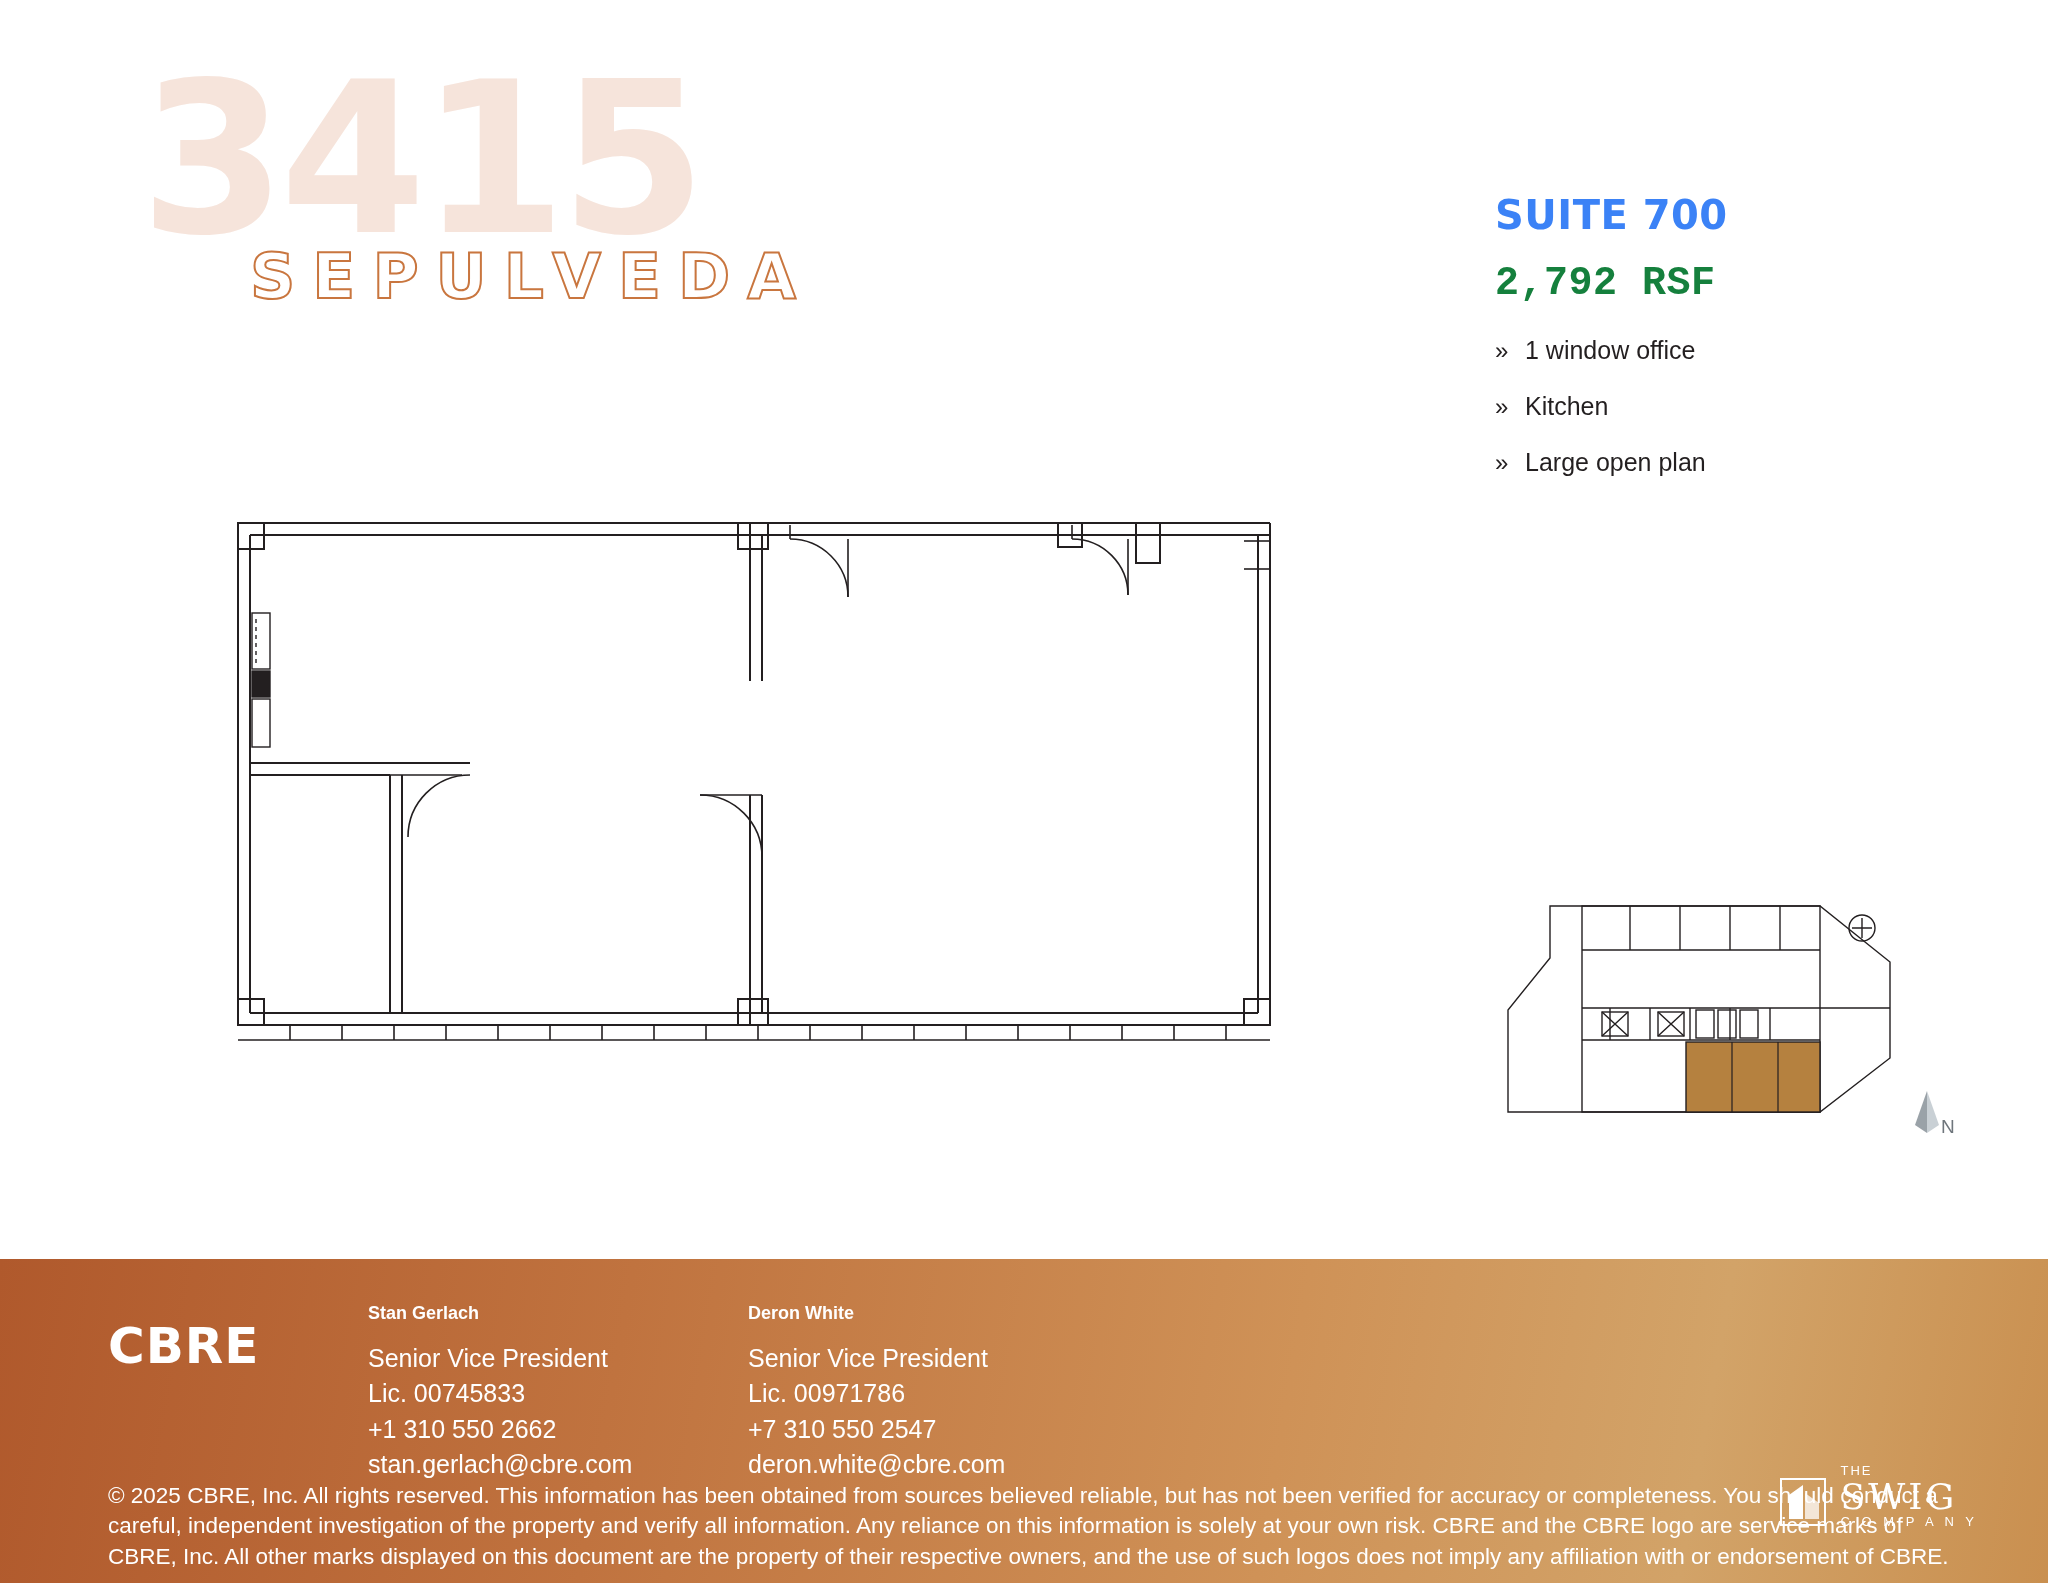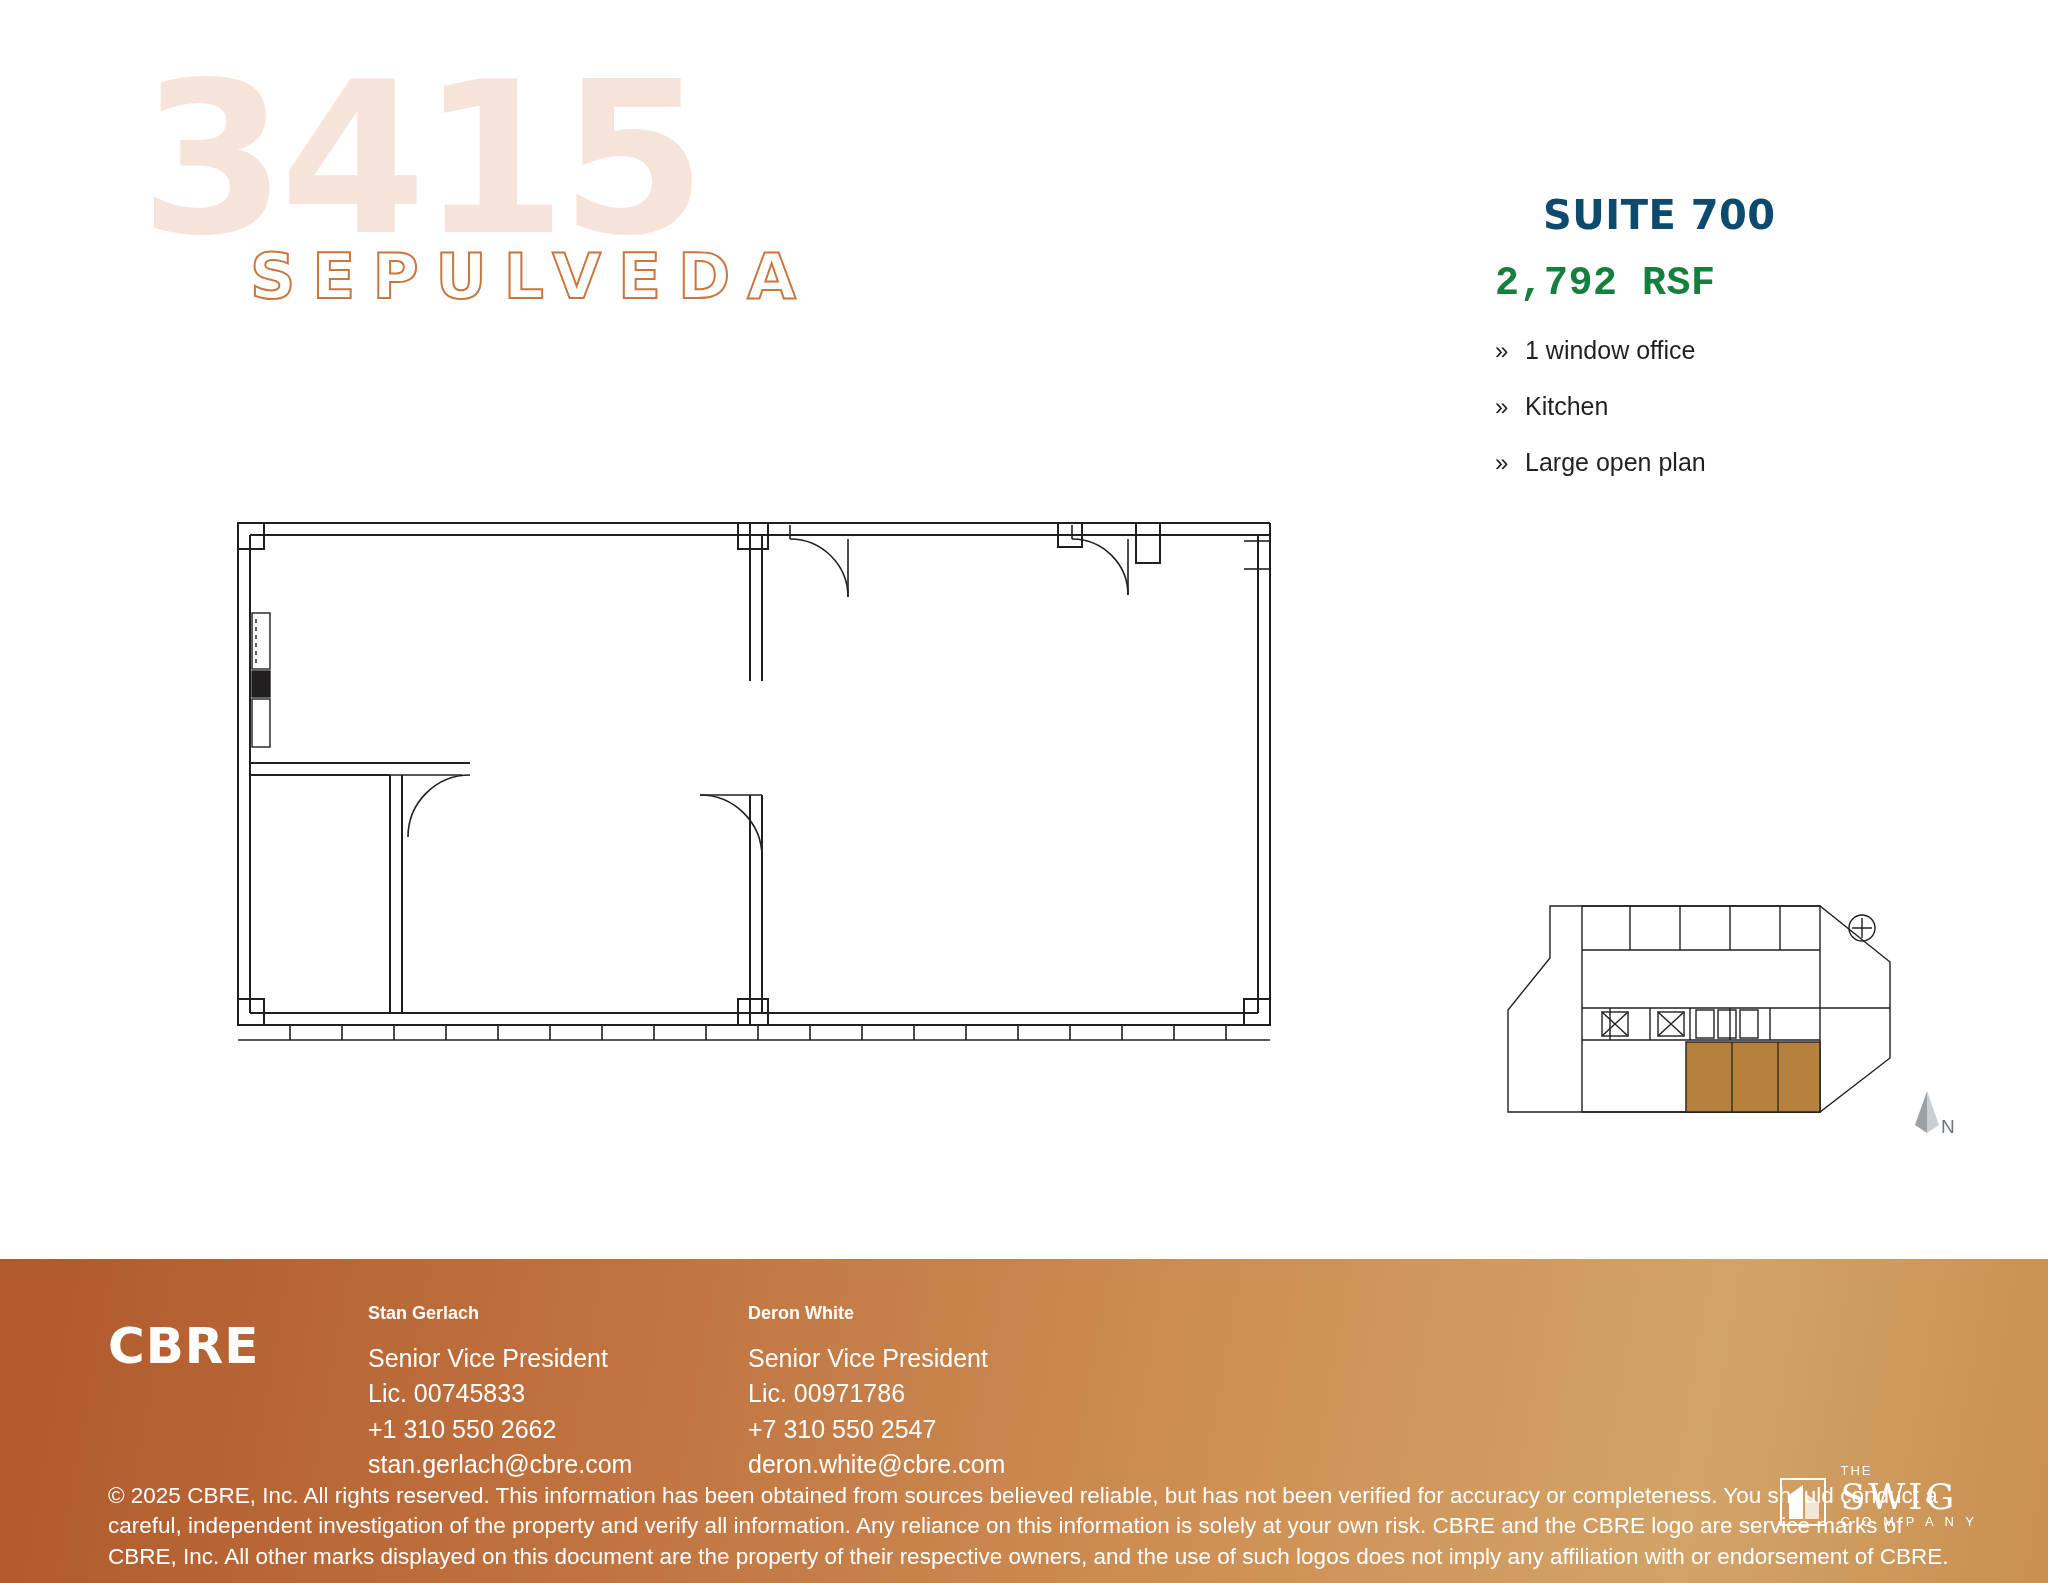--- a/index.html
+++ b/index.html
@@ -54,24 +54,23 @@
   .info-col {
     position: absolute;
     left: 1495px;
     top: 190px;
     width: 480px;
   }
   .suite-title {
     font-family: "DejaVu Sans", sans-serif;
     font-weight: bold;
     font-size: 40px;
-    color: #0c4a6e;
+    color: #3b82f6;
     letter-spacing: 0.5px;
     line-height: 1.25;
-    margin-left: 48px;
   }
   .suite-size {
     font-family: Liberation Mono, monospace;
     font-weight: bold;
     font-size: 40px;
     color: #15803d;
     letter-spacing: 0.5px;
     line-height: 1.25;
     margin-top: 19px;
   }

